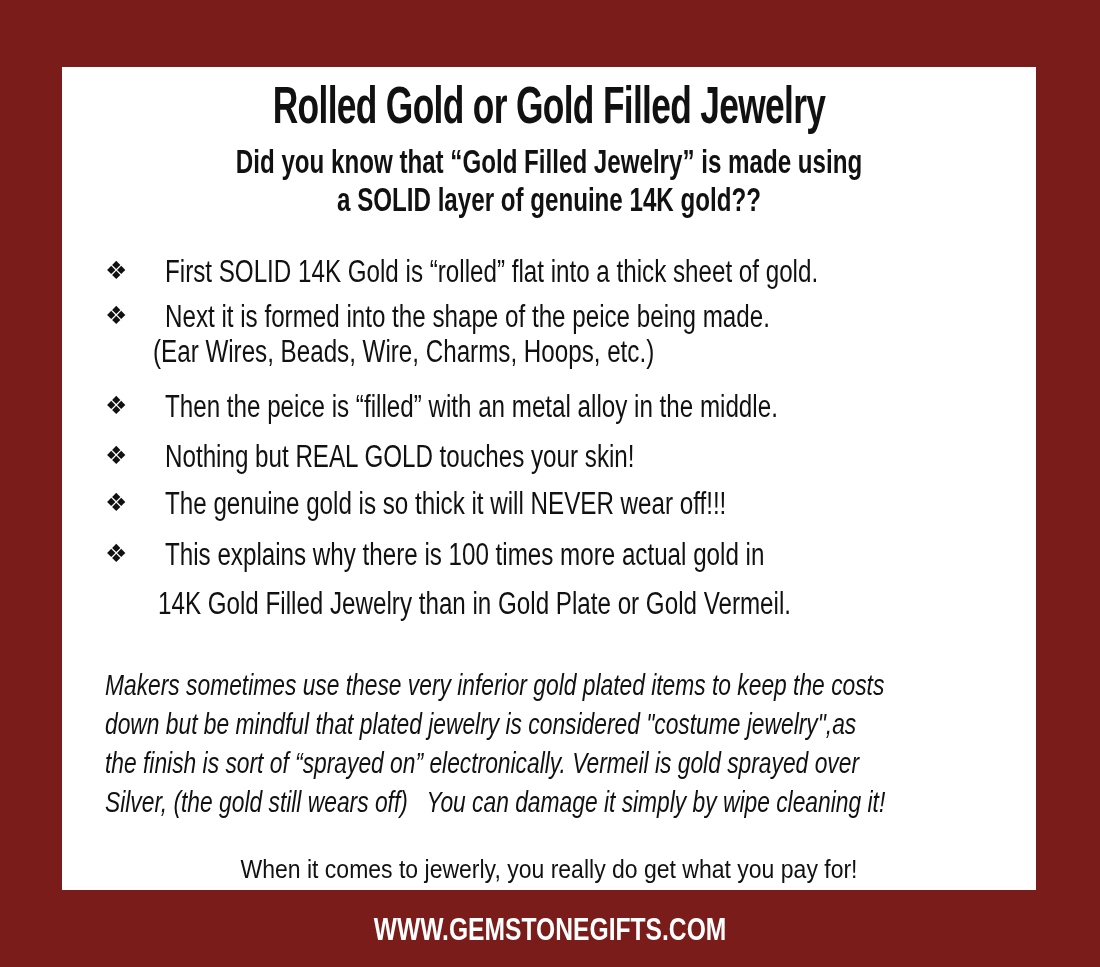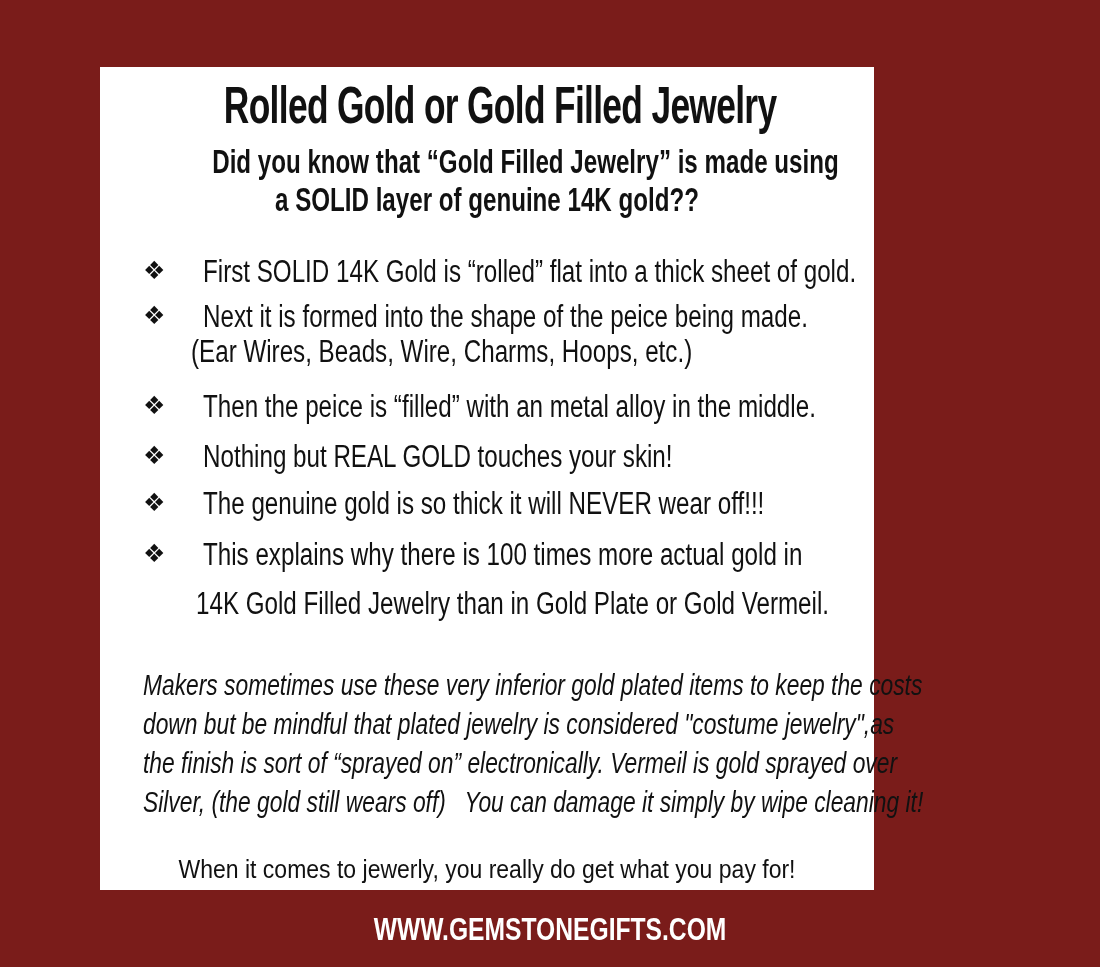--- a/index.html
+++ b/index.html
@@ -9,24 +9,23 @@
     position: relative;
     overflow: hidden;
     background: #7a1c1a;
     font-family: "Liberation Sans", sans-serif;
     color: #111111;
   }
   .card {
     position: absolute;
     left: 62px;
     top: 67px;
-    width: 774px;
+    width: 974px;
     height: 823px;
     background: #ffffff;
-    margin-left: 38px;
   }
   .line {
     position: absolute;
     white-space: pre;
     line-height: 1.1;
     color: #111111;
   }
   .center-line {
     position: absolute;
     left: 0;

